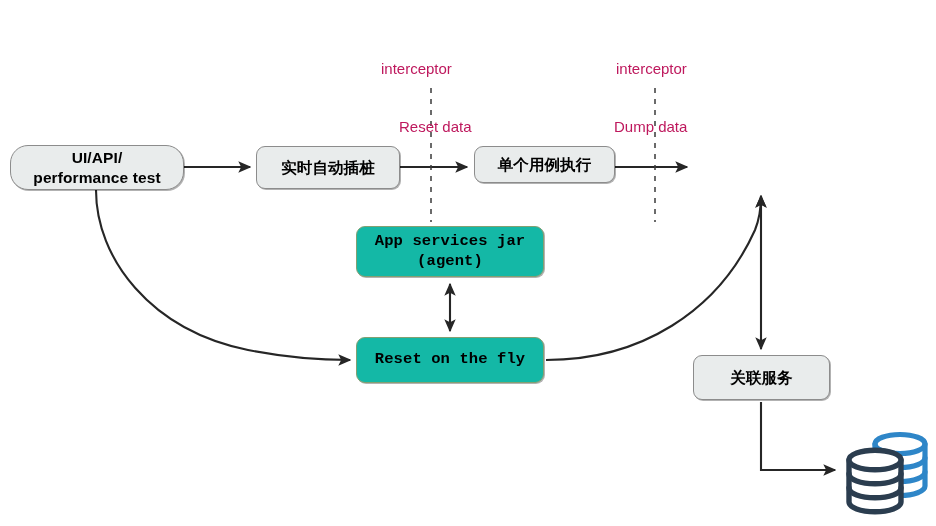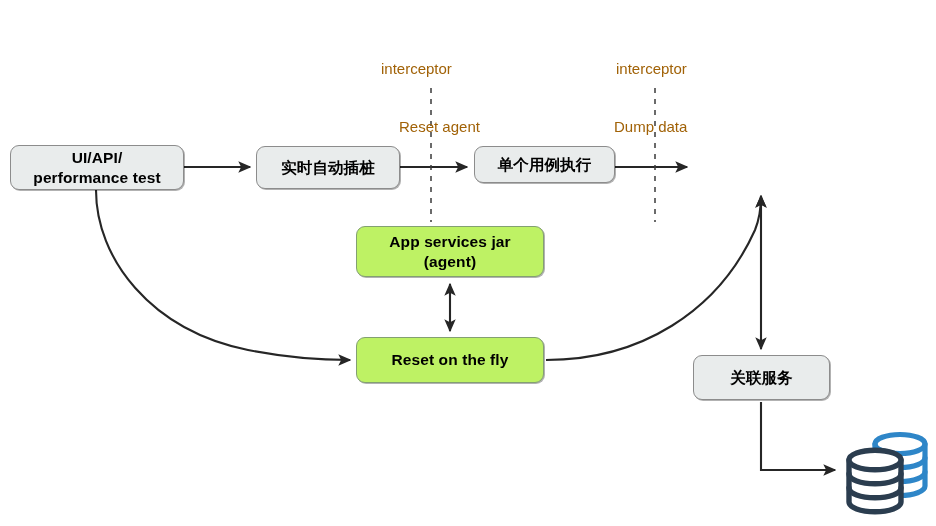--- a/index.html
+++ b/index.html
@@ -38,34 +38,35 @@
     color: #000000;
     letter-spacing: 0.1px;
     z-index: 3;
   }
   .node-gray {
     background: #e9ecec;
     border: 1.4px solid #8c8c8c;
     box-shadow: 1px 1px 0 rgba(0,0,0,0.30);
   }
   .node-green {
-    background: #bef264;
+    background: #14b8a6;
     border: 1.4px solid #83a072;
     box-shadow: 1px 1px 0 rgba(0,0,0,0.30);
+    font-family: Liberation Mono, monospace;
   }
   .node-label {
     display: block;
     white-space: pre-line;
     padding: 0 6px;
   }
   .edge-label {
     position: absolute;
     font-size: 15px;
     font-weight: normal;
-    color: #a16207;
+    color: #be185d;
     white-space: nowrap;
     z-index: 2;
   }
   .db-icon {
     position: absolute;
     z-index: 3;
   }
 </style>
 </head>
 <body>
@@ -104,25 +105,25 @@
     <g stroke="#3a3a3a" stroke-width="1.5" fill="none" stroke-dasharray="5 6">
       <line x1="431" y1="88" x2="431" y2="222"></line>
       <line x1="655" y1="88" x2="655" y2="222"></line>
     </g>
   </svg>
 
   <div class="edge-label" style="left:381px; top:60px;">interceptor</div>
 
   <div class="edge-label" style="left:616px; top:60px;">interceptor</div>
 
-  <div class="edge-label" style="left:399px; top:118px;">Reset agent</div>
+  <div class="edge-label" style="left:399px; top:118px;">Reset data</div>
 
   <div class="edge-label" style="left:614px; top:118px;">Dump data</div>
 
-  <div class="node node-gray" style="left:10px; top:145px; width:174px; height:45px;">
+  <div class="node node-gray" style="left:10px; top:145px; width:174px; height:45px;border-radius:18px;">
     <span class="node-label">UI/API/
 performance test</span>
   </div>
 
   <div class="node node-gray" style="left:256px; top:146px; width:144px; height:43px;">
     <span class="node-label">实时自动插桩</span>
   </div>
 
   <div class="node node-gray" style="left:474px; top:146px; width:141px; height:37px;">
     <span class="node-label">单个用例执行</span>

